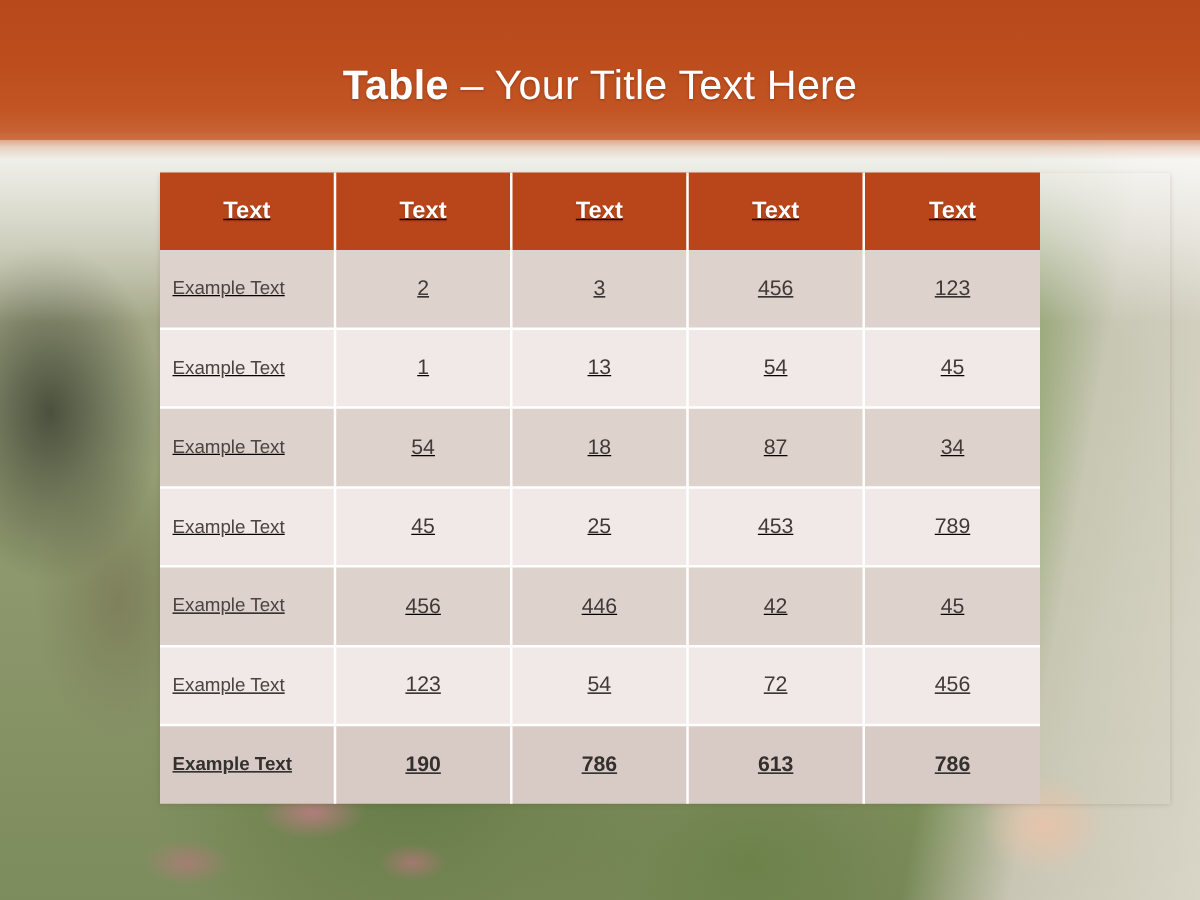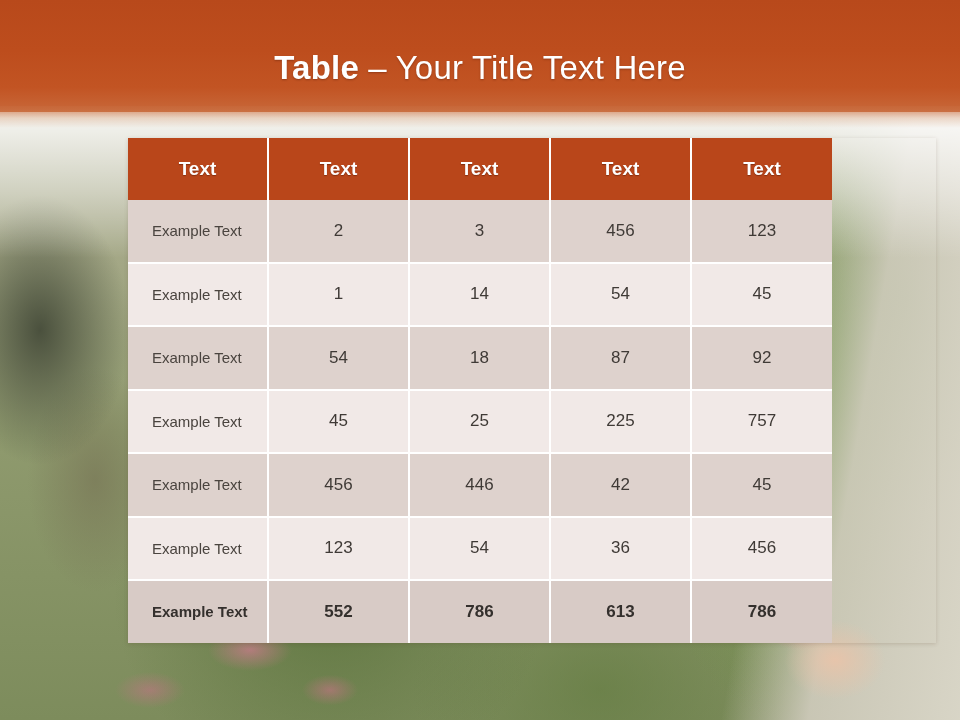--- a/index.html
+++ b/index.html
@@ -95,20 +95,21 @@
     font-weight: normal;
   }
 
   
   .table-wrap {
     position: absolute;
     left: 128px;
     top: 138px;
     width: 808px;
     box-shadow: 0 1px 4px rgba(80,50,30,0.18);
+    text-decoration: underline;
   }
   table.data-table {
     border-collapse: collapse;
     width: 704px;
     table-layout: fixed;
   }
   table.data-table col.c0 { width: 140px; }
   table.data-table col.c1 { width: 141px; }
   table.data-table col.c2 { width: 141px; }
   table.data-table col.c3 { width: 141px; }
@@ -131,21 +132,21 @@
     height: 59.5px;
     font-size: 17px;
     color: #3f3a36;
     text-align: center;
     border-right: 2px solid #ffffff;
     border-bottom: 2px solid #ffffff;
   }
   tbody td:last-child { border-right: none; }
   tbody td.label {
     text-align: left;
-    padding-left: 24px;
+    padding-left: 10px;
     font-size: 15px;
     color: #4a443f;
   }
   tbody tr.odd td  { background: #ded2cd; }
   tbody tr.even td { background: #f1e9e7; }
   tbody tr.total td {
     background: #d8cbc6;
     font-weight: bold;
     color: #34302d;
     border-bottom: none;
@@ -188,55 +189,55 @@
         <tr class="odd">
           <td class="label">Example Text</td>
           <td>2</td>
           <td>3</td>
           <td>456</td>
           <td>123</td>
         </tr>
         <tr class="even">
           <td class="label">Example Text</td>
           <td>1</td>
-          <td>14</td>
+          <td>13</td>
           <td>54</td>
           <td>45</td>
         </tr>
         <tr class="odd">
           <td class="label">Example Text</td>
           <td>54</td>
           <td>18</td>
           <td>87</td>
-          <td>92</td>
+          <td>34</td>
         </tr>
         <tr class="even">
           <td class="label">Example Text</td>
           <td>45</td>
           <td>25</td>
-          <td>225</td>
-          <td>757</td>
+          <td>453</td>
+          <td>789</td>
         </tr>
         <tr class="odd">
           <td class="label">Example Text</td>
           <td>456</td>
           <td>446</td>
           <td>42</td>
           <td>45</td>
         </tr>
         <tr class="even">
           <td class="label">Example Text</td>
           <td>123</td>
           <td>54</td>
-          <td>36</td>
+          <td>72</td>
           <td>456</td>
         </tr>
         <tr class="total">
           <td class="label">Example Text</td>
-          <td>552</td>
+          <td>190</td>
           <td>786</td>
           <td>613</td>
           <td>786</td>
         </tr>
       </tbody>
     </table>
   </div>
 
 </div>
 

